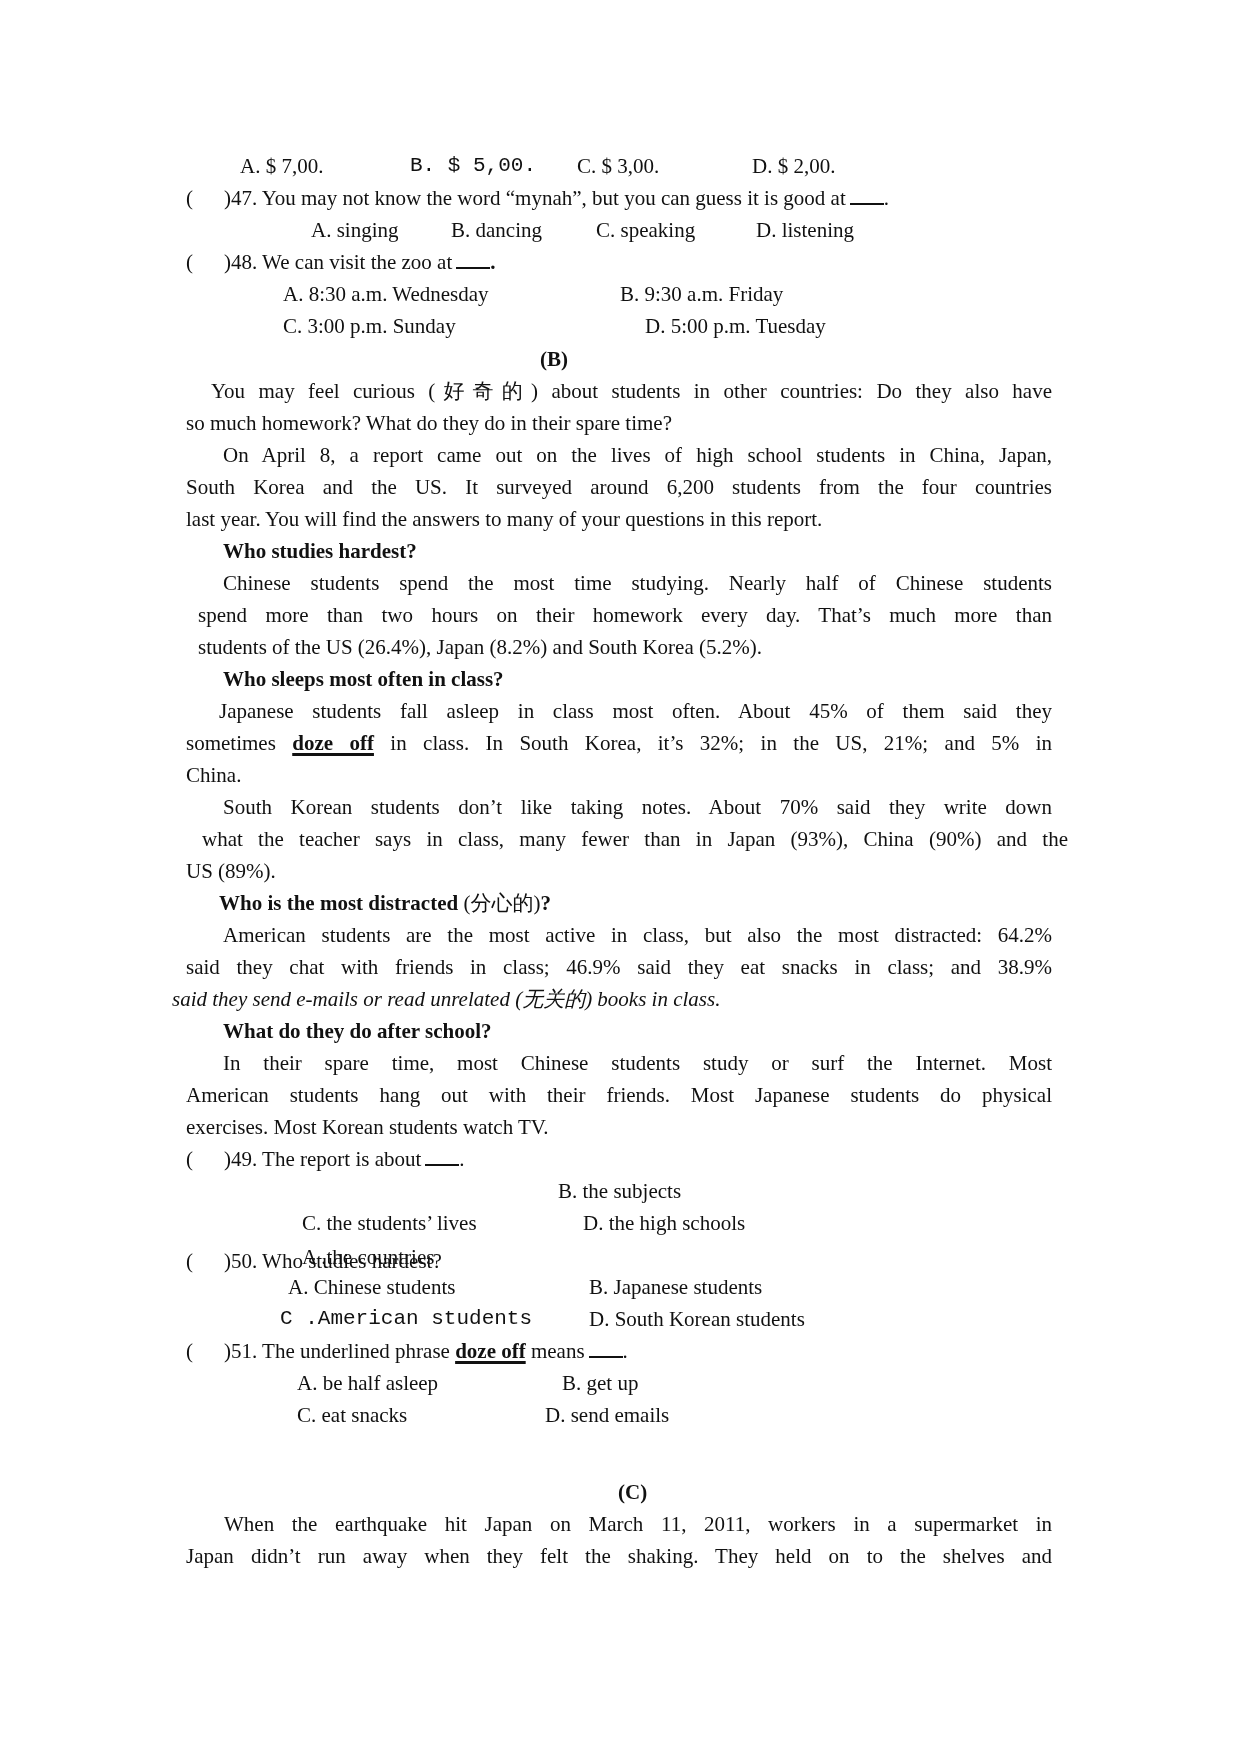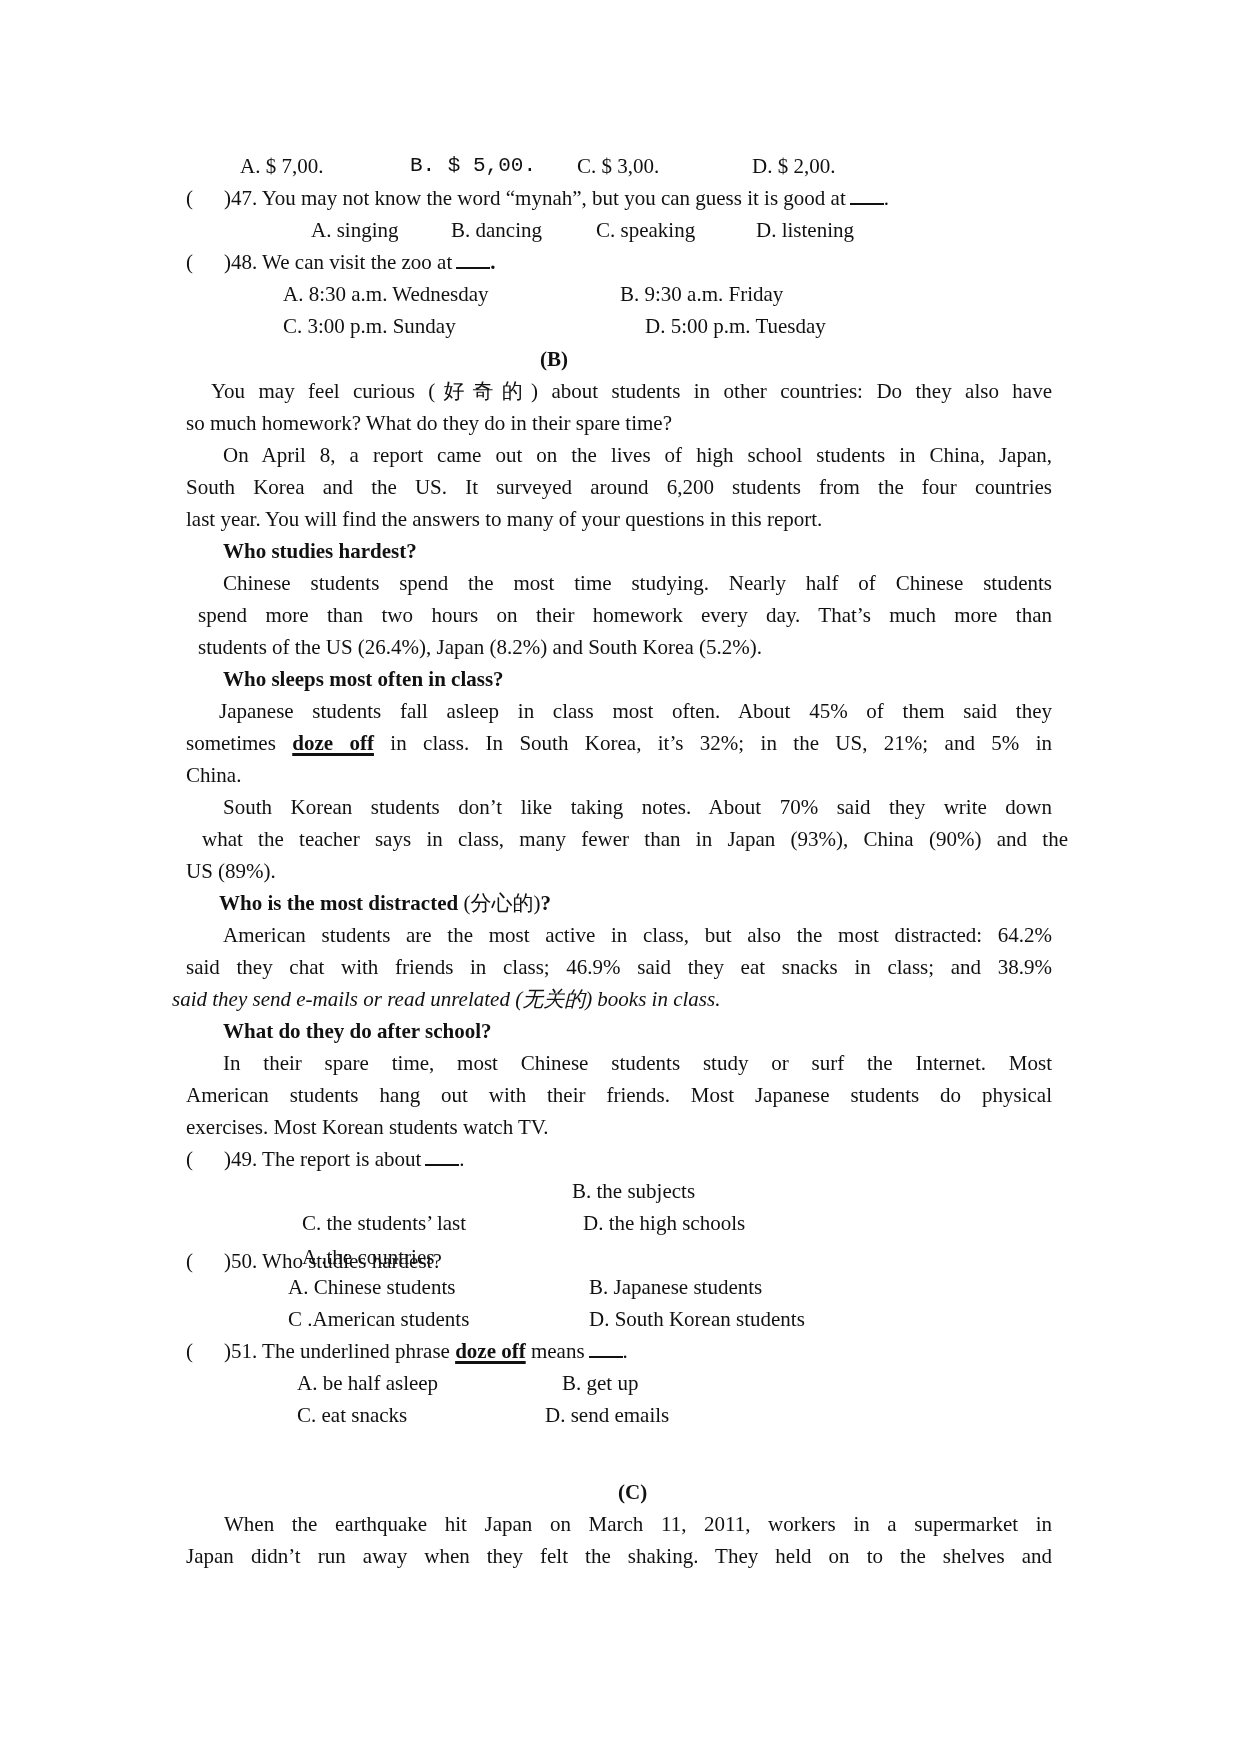--- a/index.html
+++ b/index.html
@@ -70,30 +70,30 @@
 <div class="ln b" style="top:1017px; left:223px;">What do they do after school?</div>
 
 <div class="ln just" style="top:1049px; left:223px; width:829px;">In their spare time, most Chinese students study or surf the Internet. Most</div>
 <div class="ln just" style="top:1081px; left:186px; width:866px;">American students hang out with their friends. Most Japanese students do physical</div>
 <div class="ln" style="top:1113px; left:186px;">exercises. Most Korean students watch TV.</div>
 
 <div class="ln" style="top:1145px; left:186px;">
   <span class="paren">(</span><span>)49. The report is about</span><span class="blank"></span><span>.</span>
 </div>
 <div class="ln" style="top:1243px; left:302px;">A .the countries</div>
-<div class="ln" style="top:1177px; left:558px;margin-left:14px;">B. the subjects</div>
-<div class="ln" style="top:1209px; left:302px;">C. the students’ last</div>
+<div class="ln" style="top:1177px; left:558px;">B. the subjects</div>
+<div class="ln" style="top:1209px; left:302px;">C. the students’ lives</div>
 <div class="ln" style="top:1209px; left:583px;">D. the high schools</div>
 
 <div class="ln" style="top:1241px; left:186px;margin-top:6px;">
   <span class="paren">(</span><span>)50. Who studies hardest?</span>
 </div>
 <div class="ln" style="top:1273px; left:288px;">A. Chinese students</div>
 <div class="ln" style="top:1273px; left:589px;">B. Japanese students</div>
-<div class="ln" style="top:1305px; left:288px;">C .American students</div>
+<div class="ln" style="top:1305px; left:280px;font-family:Liberation Mono, monospace;">C .American students</div>
 <div class="ln" style="top:1305px; left:589px;">D. South Korean students</div>
 
 <div class="ln" style="top:1337px; left:186px;">
   <span class="paren">(</span><span>)51. The underlined  phrase </span><span class="u">doze off</span><span> means</span><span class="blank"></span><span>.</span>
 </div>
 <div class="ln" style="top:1369px; left:297px;">A. be half asleep</div>
 <div class="ln" style="top:1369px; left:562px;">B. get up</div>
 <div class="ln" style="top:1401px; left:297px;">C. eat snacks</div>
 <div class="ln" style="top:1401px; left:545px;">D. send emails</div>
 

